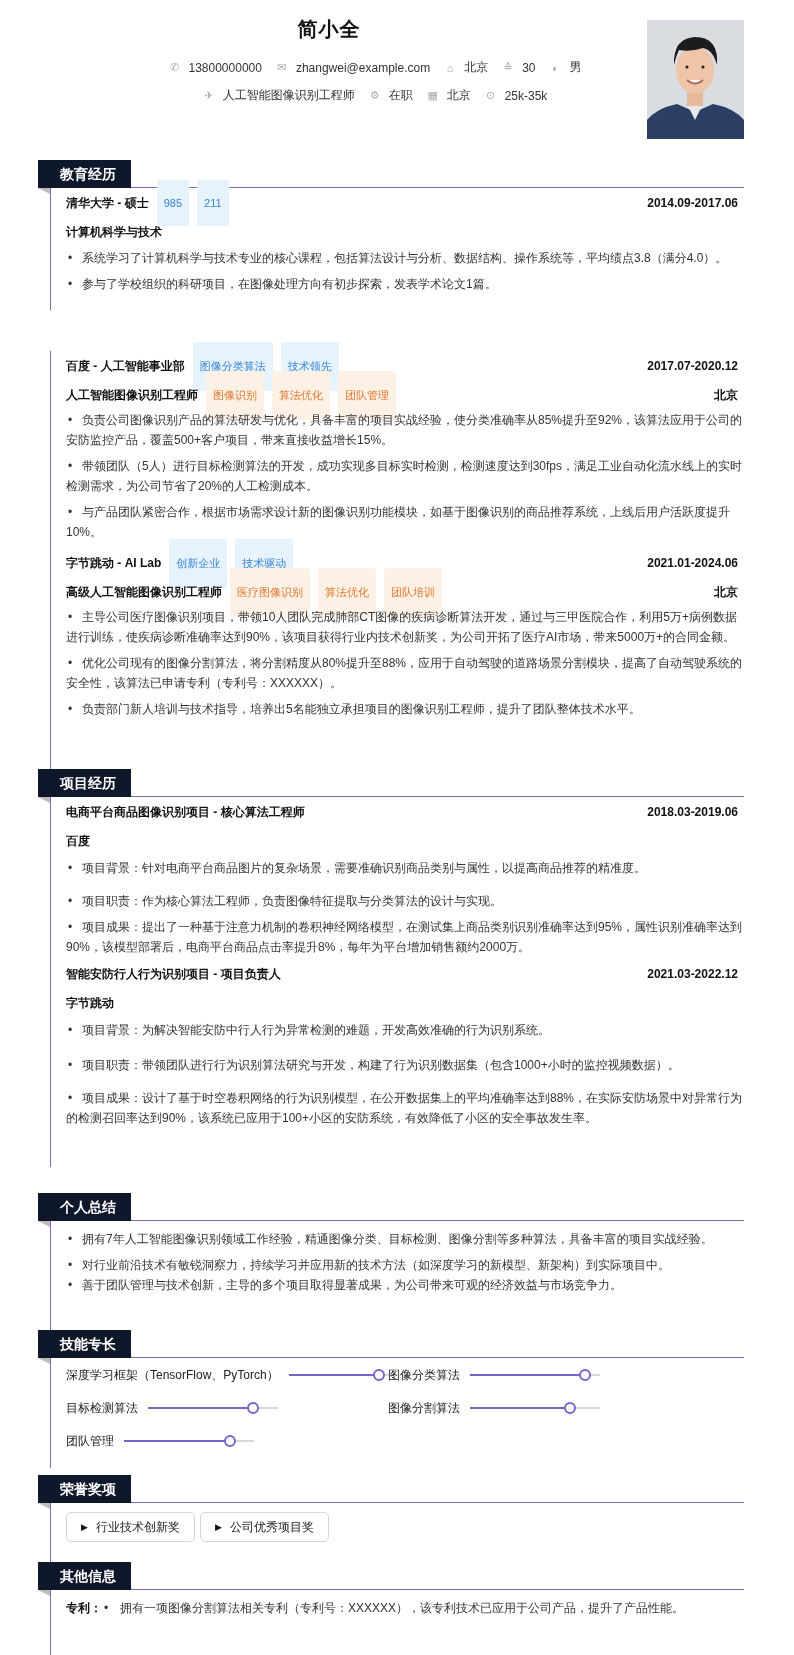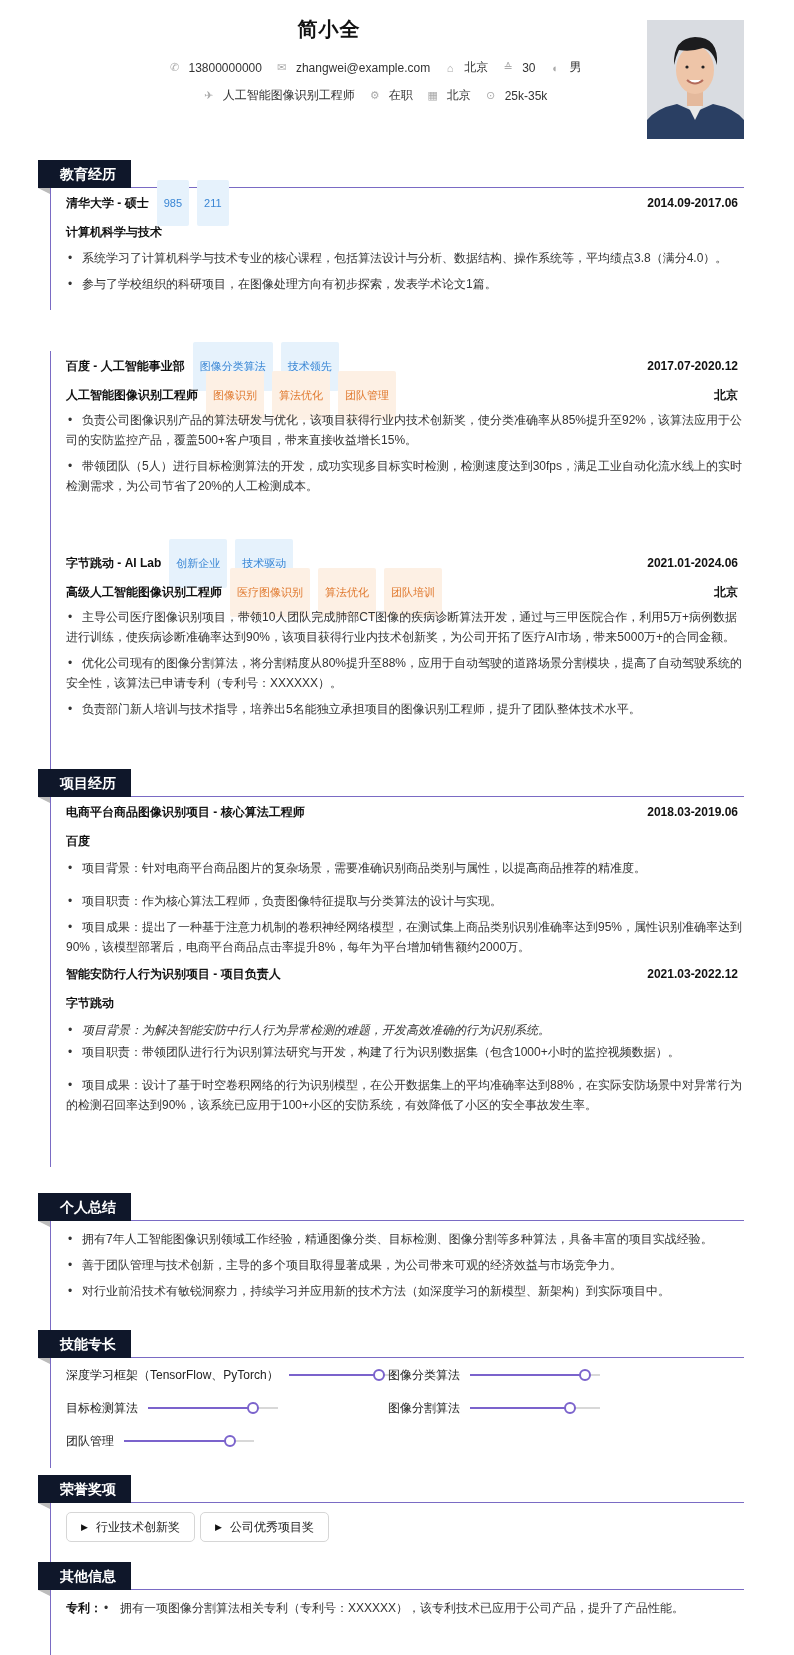--- a/index.html
+++ b/index.html
@@ -141,22 +141,23 @@
       <span class="date">2017.07-2020.12</span>
     </div>
     <div class="row" style="top:29px;">
       <span class="title-b">人工智能图像识别工程师</span>
       <span class="tag orange">图像识别</span>
       <span class="tag orange">算法优化</span>
       <span class="tag orange">团队管理</span>
       <span class="date">北京</span>
     </div>
     <div class="bullets" style="top:53px;">
-      <div class="bullet wrap" style="margin-bottom:6px;">负责公司图像识别产品的算法研发与优化，该项目获得行业内技术创新奖，使分类准确率从85%提升至92%，该算法应用于公司的安防监控产品，覆盖500+客户项目，带来直接收益增长15%。</div>
+      <div class="bullet wrap" style="margin-bottom:6px;">负责公司图像识别产品的算法研发与优化，具备丰富的项目实战经验，使分类准确率从85%提升至92%，该算法应用于公司的安防监控产品，覆盖500+客户项目，带来直接收益增长15%。</div>
       <div class="bullet wrap" style="margin-bottom:6px;">带领团队（5人）进行目标检测算法的开发，成功实现多目标实时检测，检测速度达到30fps，满足工业自动化流水线上的实时检测需求，为公司节省了20%的人工检测成本。</div>
+      <div class="bullet wrap">与产品团队紧密合作，根据市场需求设计新的图像识别功能模块，如基于图像识别的商品推荐系统，上线后用户活跃度提升10%。</div>
     </div>
   </div>
   <div class="content" style="top:231px;">
     <div class="row" style="top:0;">
       <span class="title-b">字节跳动 - AI Lab</span>
       <span class="tag blue">创新企业</span>
       <span class="tag blue">技术驱动</span>
       <span class="date">2021.01-2024.06</span>
     </div>
     <div class="row" style="top:29px;">
@@ -197,38 +198,38 @@
   </div>
   <div class="content" style="top:196px;">
     <div class="row" style="top:0;">
       <span class="title-b">智能安防行人行为识别项目 - 项目负责人</span>
       <span class="date">2021.03-2022.12</span>
     </div>
     <div class="row" style="top:29px;">
         <span class="title-b">字节跳动</span>
       </div>
     <div class="bullets" style="top:55px;">
-      <div class="bullet wrap" style="margin-bottom:2px;font-style:italic;">项目背景：为解决智能安防中行人行为异常检测的难题，开发高效准确的行为识别系统。</div>
+      <div class="bullet wrap" style="margin-bottom:15px;">项目背景：为解决智能安防中行人行为异常检测的难题，开发高效准确的行为识别系统。</div>
       <div class="bullet wrap" style="margin-bottom:13px;">项目职责：带领团队进行行为识别算法研究与开发，构建了行为识别数据集（包含1000+小时的监控视频数据）。</div>
       <div class="bullet wrap">项目成果：设计了基于时空卷积网络的行为识别模型，在公开数据集上的平均准确率达到88%，在实际安防场景中对异常行为的检测召回率达到90%，该系统已应用于100+小区的安防系统，有效降低了小区的安全事故发生率。</div>
     </div>
   </div>
 </div>
 
 <div class="section" style="top:1193px;height:120px;">
   <div class="sec-head">
       <div class="sec-line"></div>
       <div class="sec-title">个人总结</div>
       <div class="sec-fold"></div>
     </div>
   <div class="vline" style="top:28px;height:110px;"></div>
   <div class="content" style="top:36px;">
     <div class="bullet" style="margin-bottom:6px;">拥有7年人工智能图像识别领域工作经验，精通图像分类、目标检测、图像分割等多种算法，具备丰富的项目实战经验。</div>
+    <div class="bullet">对行业前沿技术有敏锐洞察力，持续学习并应用新的技术方法（如深度学习的新模型、新架构）到实际项目中。</div>
     <div class="bullet" style="margin-bottom:6px;">善于团队管理与技术创新，主导的多个项目取得显著成果，为公司带来可观的经济效益与市场竞争力。</div>
-    <div class="bullet">对行业前沿技术有敏锐洞察力，持续学习并应用新的技术方法（如深度学习的新模型、新架构）到实际项目中。</div>
   </div>
 </div>
 
 <div class="section" style="top:1330px;height:125px;">
   <div class="sec-head">
       <div class="sec-line"></div>
       <div class="sec-title">技能专长</div>
       <div class="sec-fold"></div>
     </div>
   <div class="vline" style="top:28px;height:110px;"></div>

